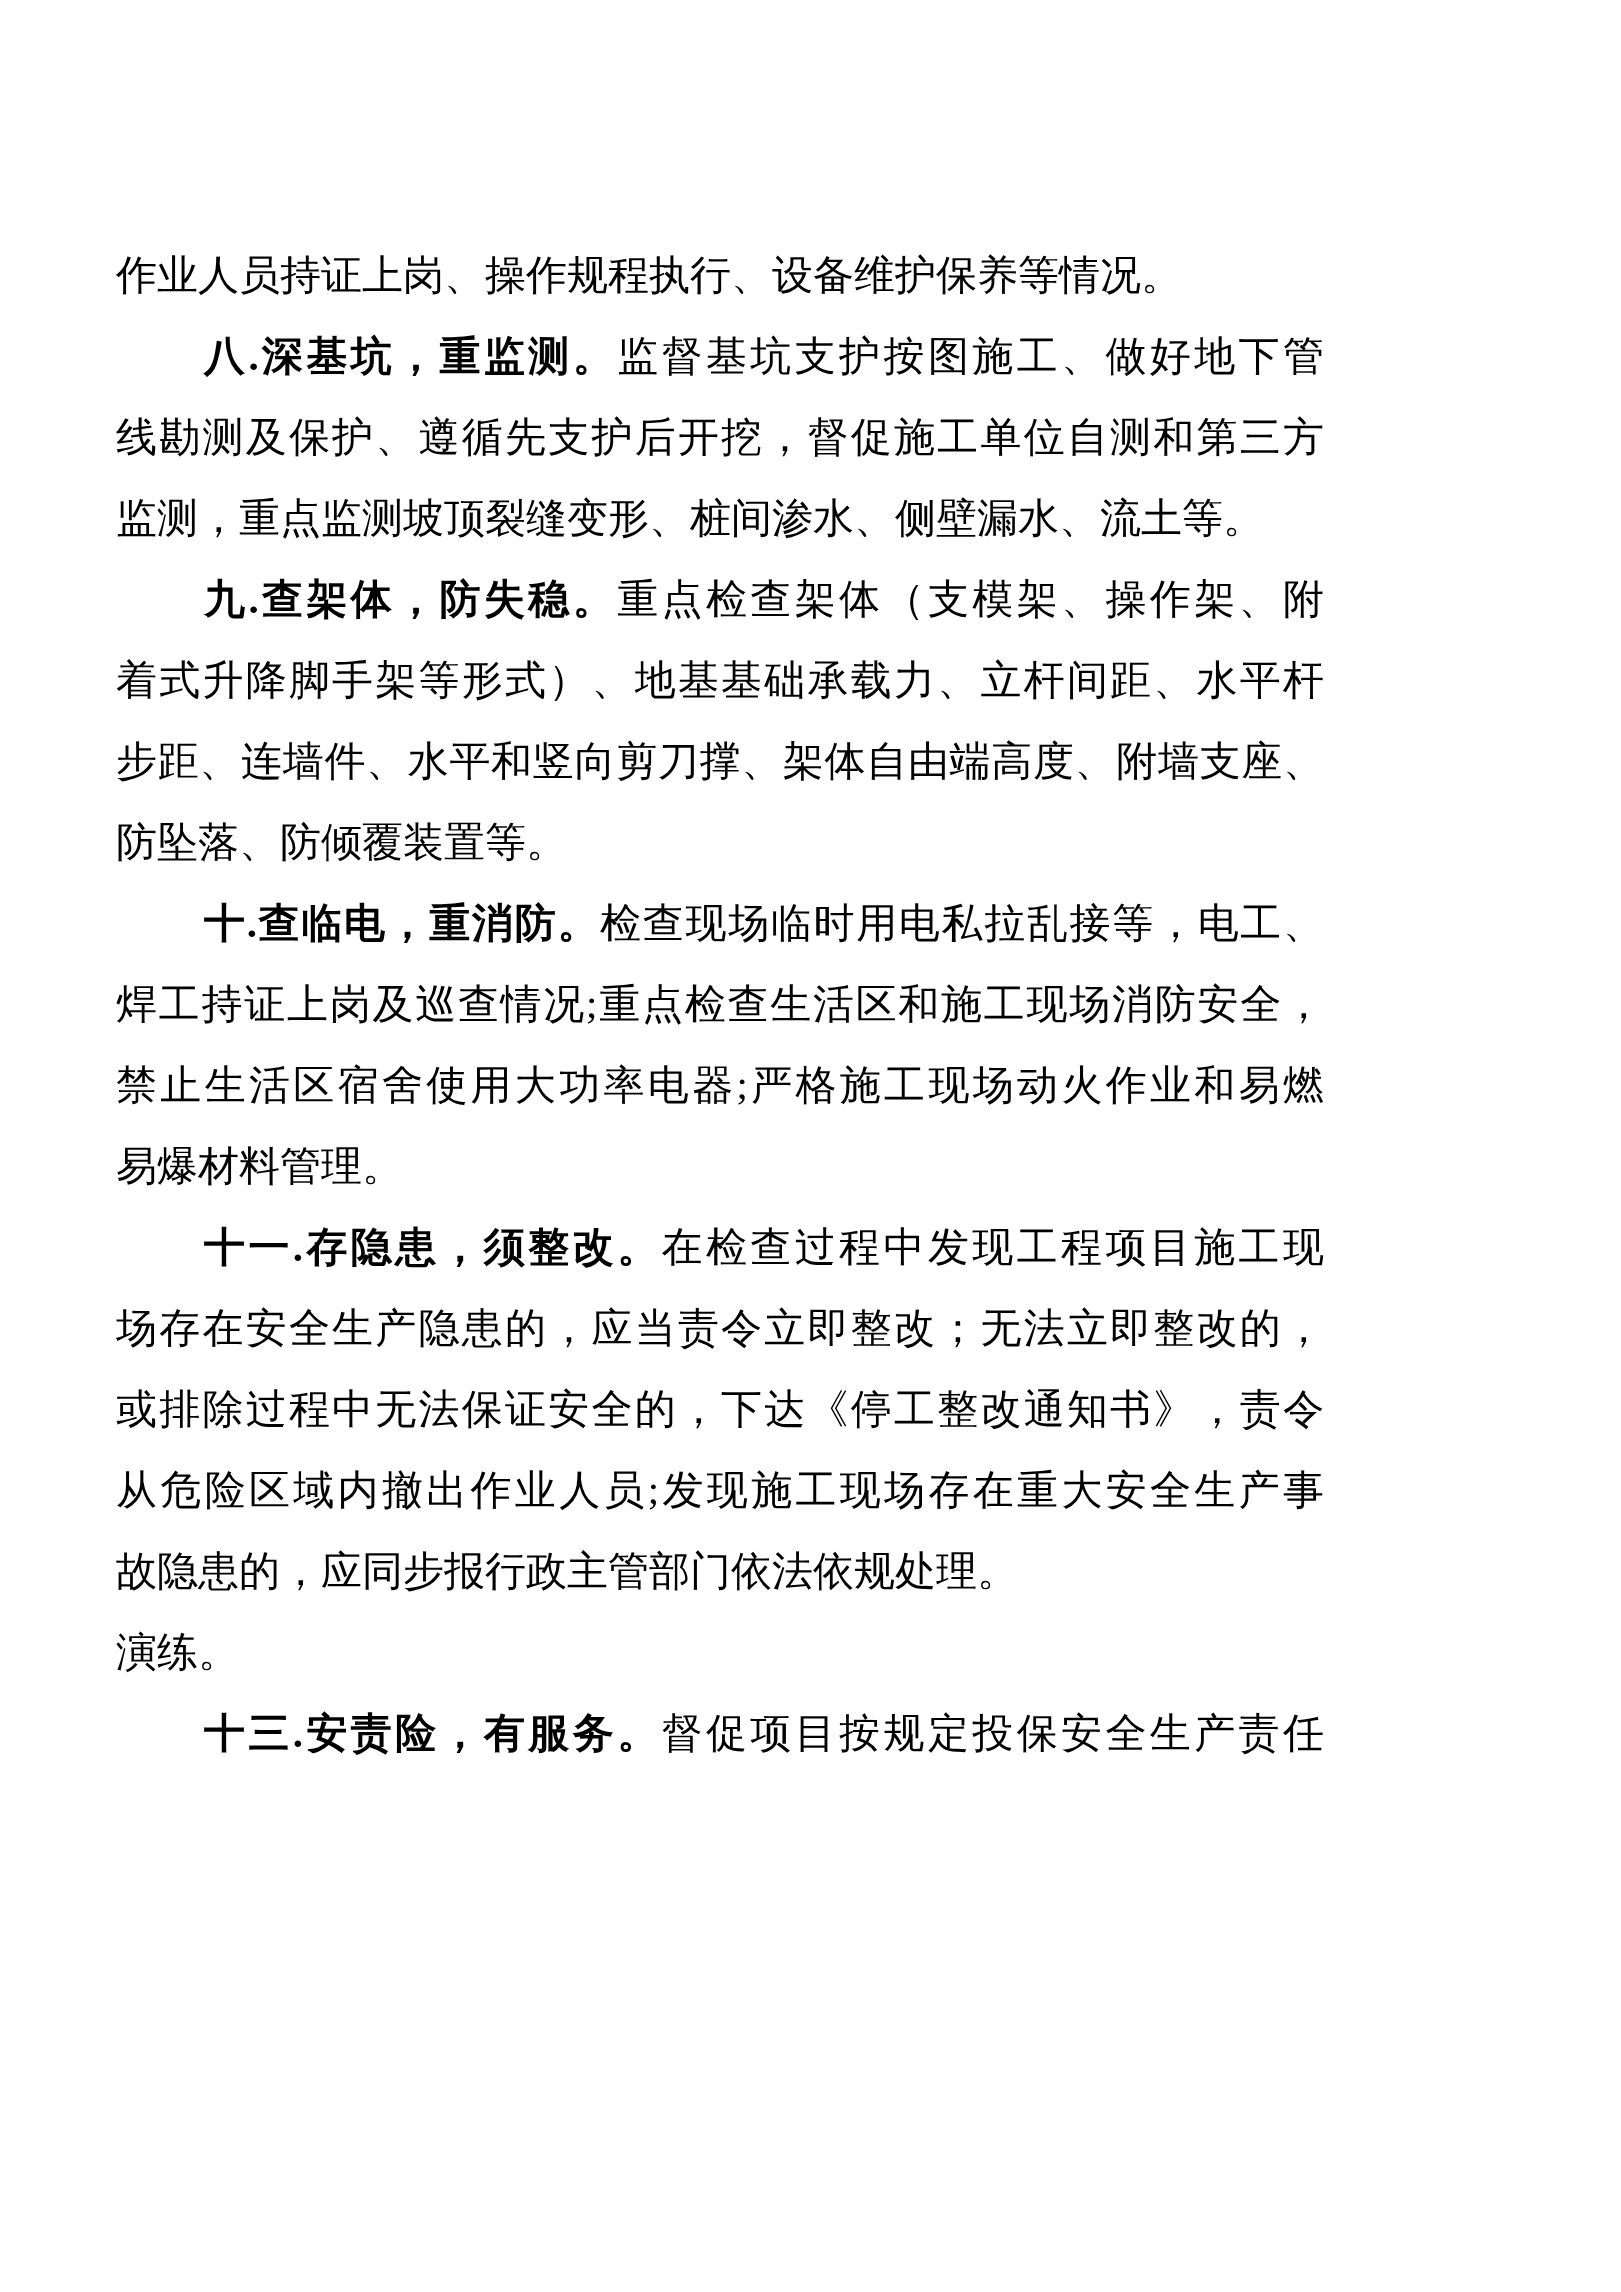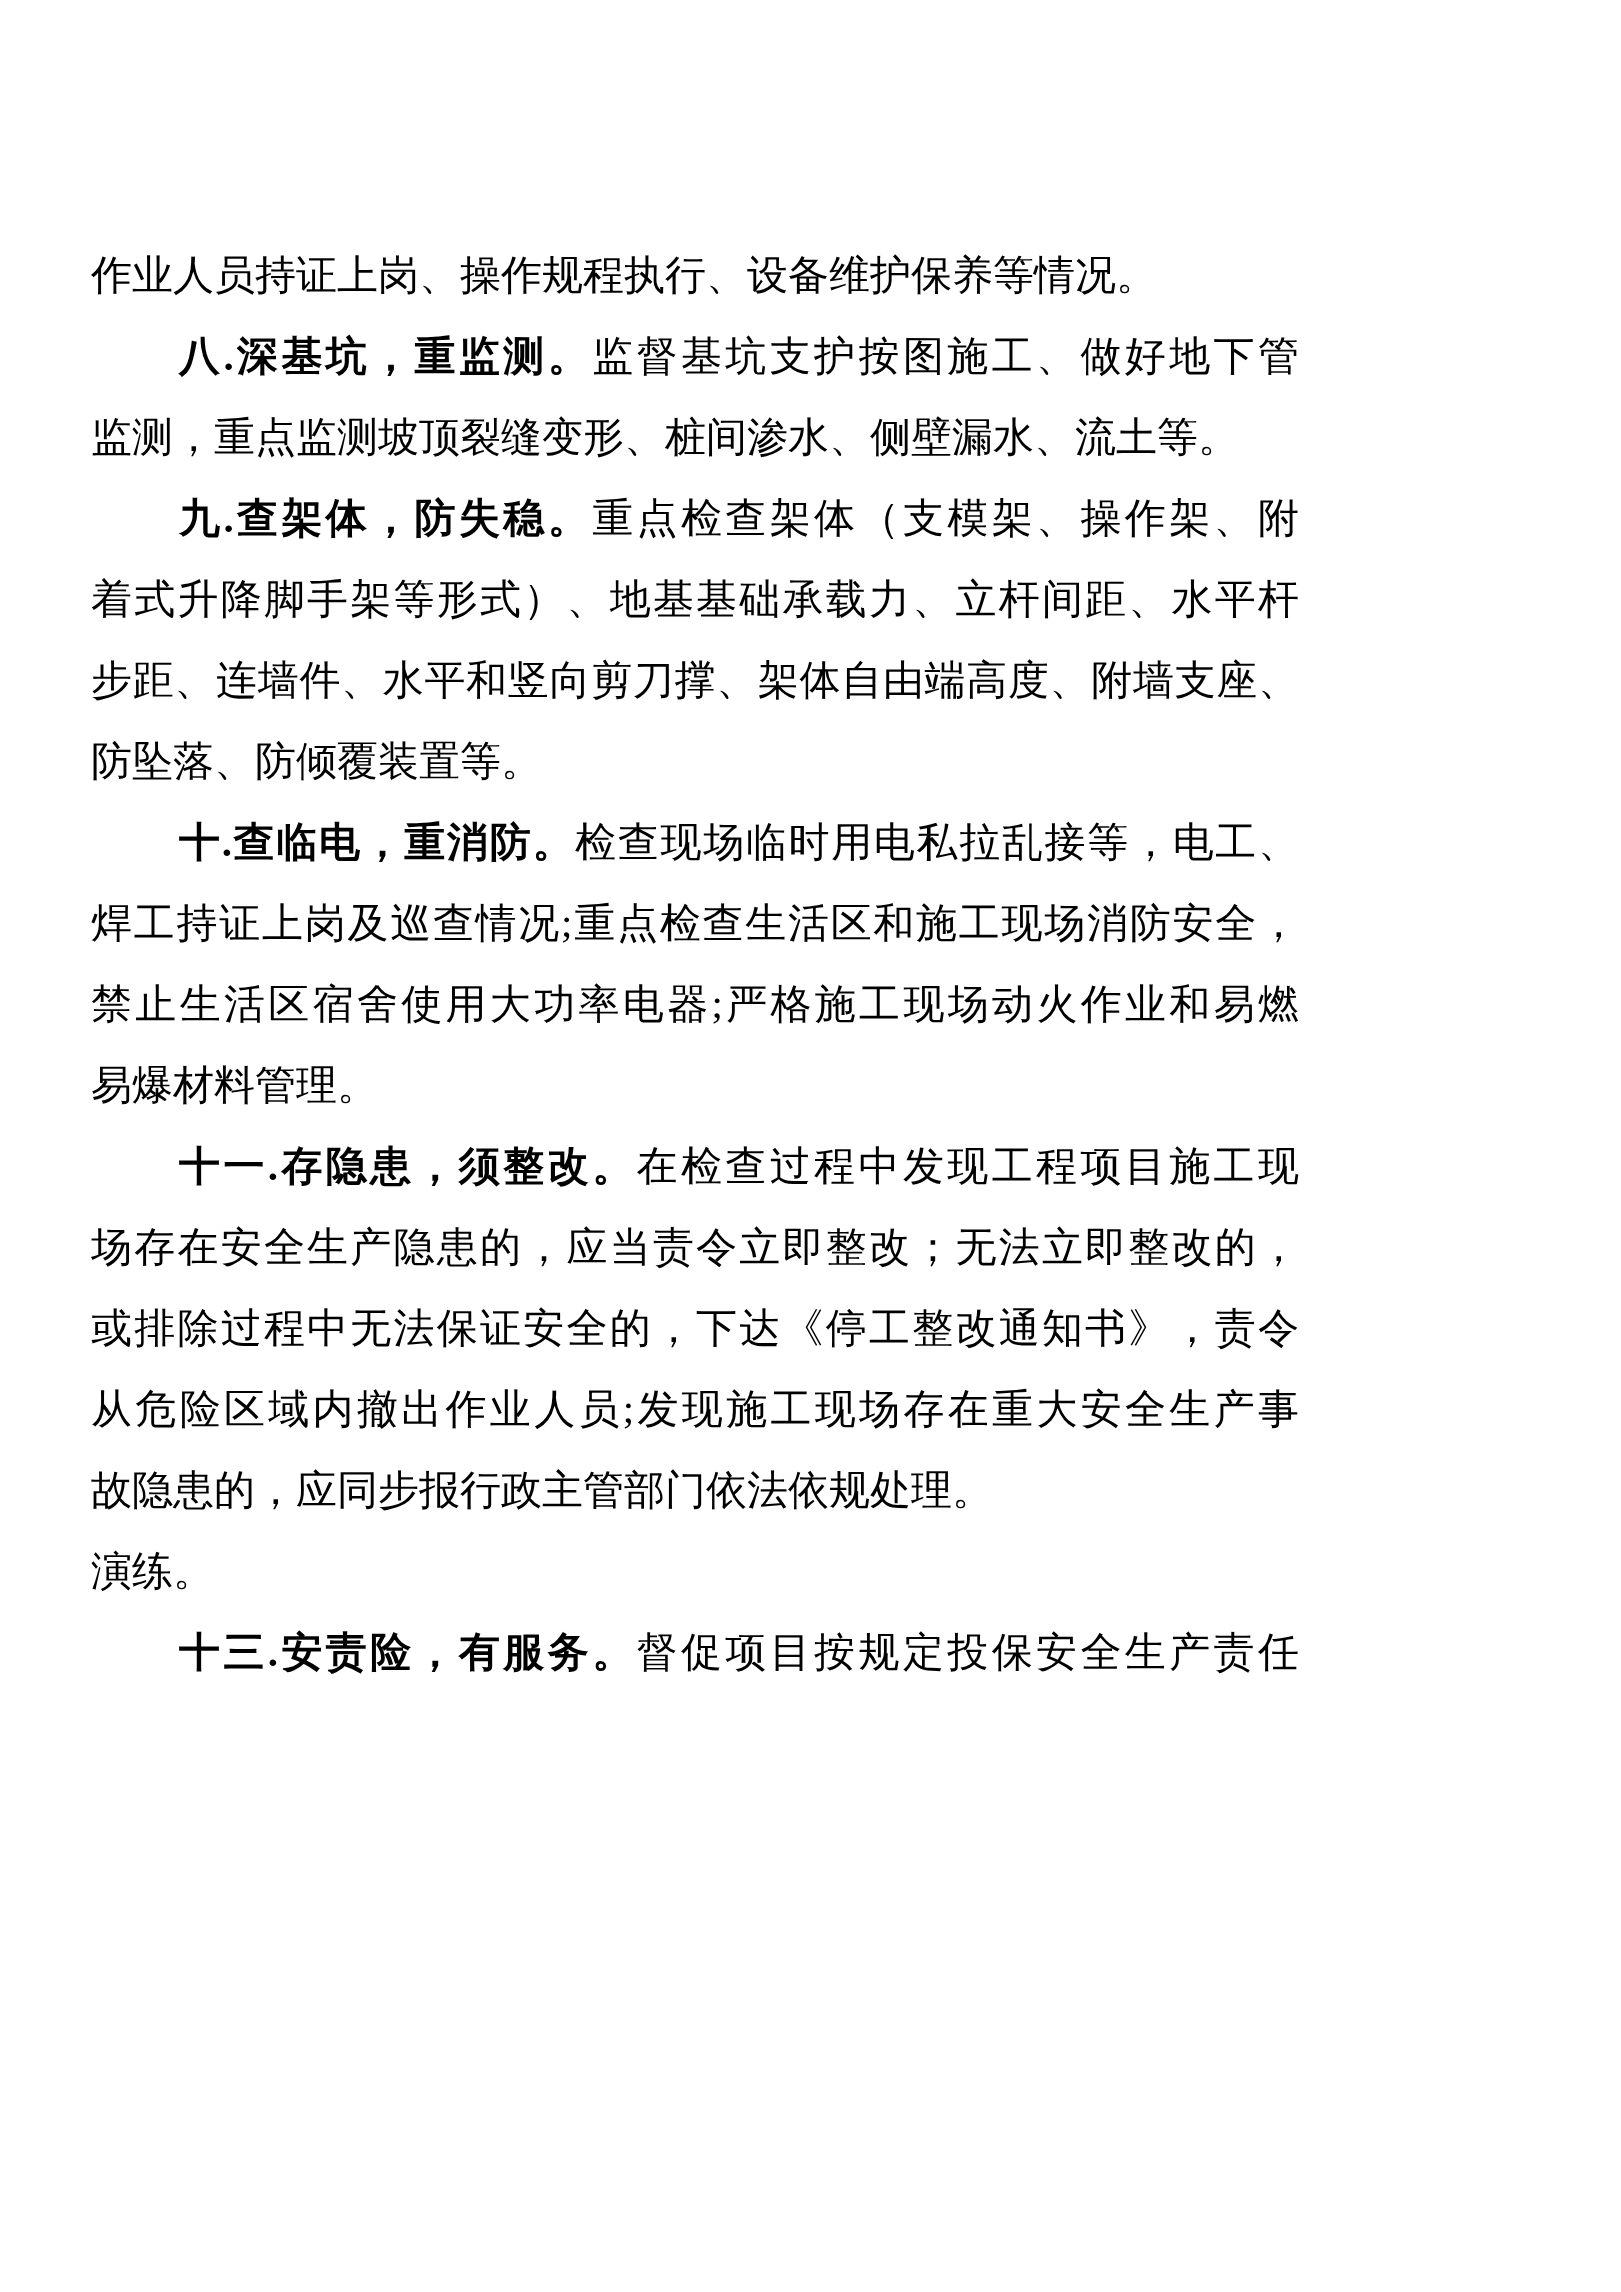--- a/index.html
+++ b/index.html
@@ -10,21 +10,21 @@
   body {
     width: 1621px;
     height: 2293px;
     position: relative;
     overflow: hidden;
   }
   .page {
     box-sizing: border-box;
     width: 1621px;
     height: 2293px;
-    padding: 235px 198px 0 91px;
+    padding: 235px 198px 0 116px;
     background: #ffffff;
   }
   .ln {
     width: 1208px;
     height: 81px;
     line-height: 81px;
     font-size: 41px;
     color: #000000;
     font-family: "Liberation Serif", "DejaVu Serif", serif;
     white-space: nowrap;
@@ -46,20 +46,21 @@
   }
 </style>
 </head>
 <body>
 
 <div class="page">
 
   <div class="ln"><span>作业人员持证上岗、操作规程执行、设备维护保养等情况。</span></div>
 
   <div class="ln j ind"><span class="b">八.深基坑，重监测。</span><span>监督基坑支护按图施工、做好地下管</span></div>
+  <div class="ln j"><span>线勘测及保护、遵循先支护后开挖，督促施工单位自测和第三方</span></div>
   <div class="ln"><span>监测，重点监测坡顶裂缝变形、桩间渗水、侧壁漏水、流土等。</span></div>
 
   <div class="ln j ind"><span class="b">九.查架体，防失稳。</span><span>重点检查架体（支模架、操作架、附</span></div>
   <div class="ln j"><span>着式升降脚手架等形式）、地基基础承载力、立杆间距、水平杆</span></div>
   <div class="ln j"><span>步距、连墙件、水平和竖向剪刀撑、架体自由端高度、附墙支座、</span></div>
   <div class="ln"><span>防坠落、防倾覆装置等。</span></div>
 
   <div class="ln j ind"><span class="b">十.查临电，重消防。</span><span>检查现场临时用电私拉乱接等，电工、</span></div>
   <div class="ln j"><span>焊工持证上岗及巡查情况;重点检查生活区和施工现场消防安全，</span></div>
   <div class="ln j"><span>禁止生活区宿舍使用大功率电器;严格施工现场动火作业和易燃</span></div>

